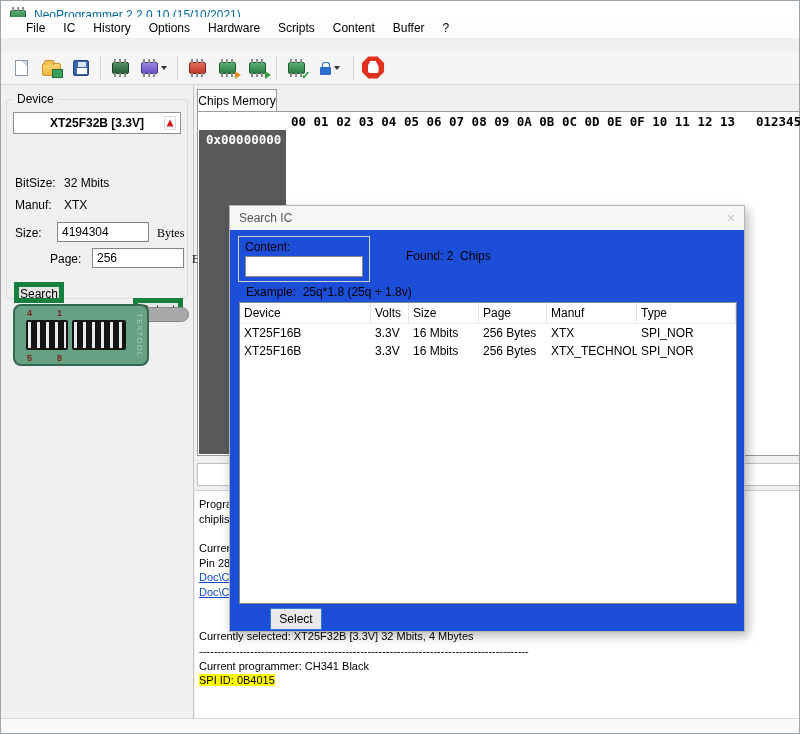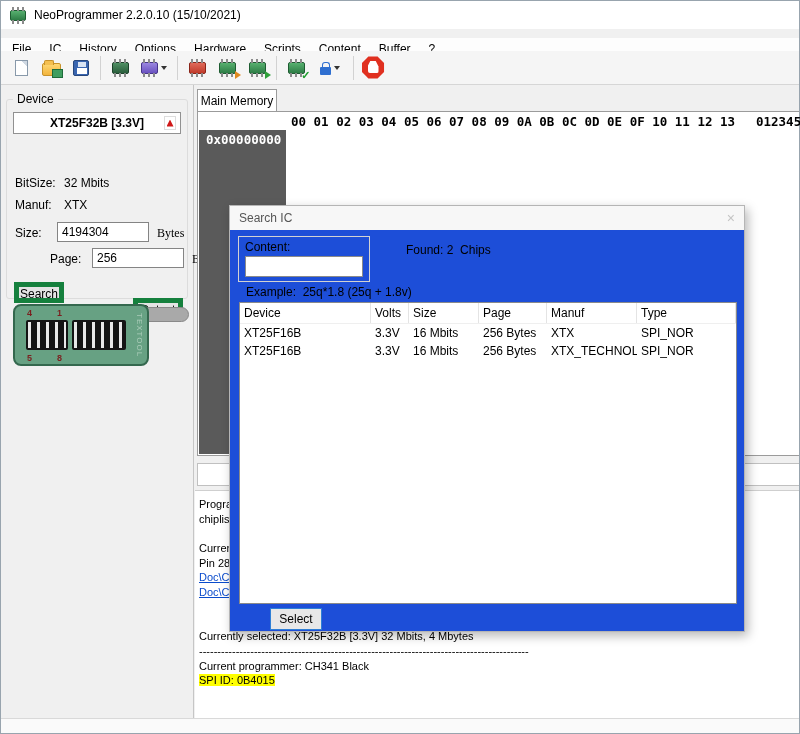--- a/index.html
+++ b/index.html
@@ -2,24 +2,24 @@
 <html><head>
 <meta charset="utf-8">
 <style>
   * { margin:0; padding:0; box-sizing:border-box; }
   html,body { width:800px; height:734px; }
   body { font-family:"Liberation Sans",sans-serif; background:#ffffff; position:relative; overflow:hidden; font-size:12px; color:#000; }
   .window { position:absolute; inset:0; border:1px solid #98a4ae; background:#f0f0f0; }
 
   
   .titlebar { position:absolute; left:0; top:0; right:0; height:28px; background:#fff; display:flex; align-items:center; padding-left:9px; }
-  .title-text { margin-left:8px; font-size:12px; color:#000000; }
-
-  
-  .menubar { position:absolute; top:37px; left:0; right:0; height:22px; background:#fdfdfd; border-bottom:1px solid #ebebeb; display:flex; align-items:center; padding-left:2px; }
+  .title-text { margin-left:8px; font-size:12px; color:#0369a1; }
+
+  
+  .menubar { position:absolute; top:16px; left:0; right:0; height:22px; background:#fdfdfd; border-bottom:1px solid #ebebeb; display:flex; align-items:center; padding-left:16px; }
   .menu-item { padding:3px 9px; cursor:default; }
 
   
   .toolbar { position:absolute; top:50px; left:0; right:0; height:34px; background:#f5f5f5; border-bottom:1px solid #d6d6d6; display:flex; align-items:center; padding-left:5px; }
   .tb-btn { width:30px; height:28px; display:flex; align-items:center; justify-content:center; position:relative; }
   .tb-btn.wide { width:38px; }
   .tb-sep { width:1px; height:24px; background:#d2d2d2; margin:0 4px; }
 
   
   .icon-page { width:13px; height:16px; background:linear-gradient(225deg,#cfd8e2 0 4px,#fff 4px); border:1px solid #8899aa; }
@@ -98,21 +98,21 @@
   
   .statusbar { position:absolute; left:0; right:0; bottom:0; height:15px; background:#fafafa; border-top:1px solid #d9d9d9; }
 
   
   .dialog { position:absolute; left:228px; top:204px; width:516px; height:427px; background:#1d4ed8; border:1px solid #b5b5b5; box-shadow:3px 4px 10px rgba(0,0,0,0.28); z-index:10; }
   .dialog-titlebar { height:24px; background:#f7f7f7; display:flex; align-items:center; padding:0 9px; color:#555; }
   .dialog-close { margin-left:auto; color:#c4c4c4; font-size:14px; cursor:default; }
   .dlg-group { position:absolute; left:8px; top:30px; width:132px; height:46px; border:1px solid #d2d2d2; }
   .dlg-group-label { position:absolute; left:6px; top:3px; }
   .dlg-content-input { position:absolute; left:6px; top:19px; width:118px; height:21px; background:#fff; border:1px solid #8a8a8a; font-size:12px; padding:0 3px; font-family:"Liberation Sans",sans-serif; }
-  .dlg-found { position:absolute; left:176px; top:37px; white-space:pre; }
+  .dlg-found { position:absolute; left:176px; top:43px; white-space:pre; }
   .dlg-example { position:absolute; left:16px; top:79px; white-space:pre; }
   .dlg-table { position:absolute; left:9px; top:96px; width:498px; height:302px; background:#fff; border:1px solid #8a8a8a; overflow:hidden; }
   .dlg-row { display:grid; grid-template-columns:131px 38px 70px 68px 90px 1fr; }
   .dlg-th { padding:3px 4px 2px; border-right:1px solid #e4e4e4; height:20px; }
   .dlg-header { border-bottom:1px solid #efefef; }
   .dlg-td { padding:2px 4px; height:18px; overflow:hidden; white-space:nowrap; }
   .dlg-select { position:absolute; left:40px; top:402px; width:52px; height:22px; background:#e8e8e8; border:1px solid #2f7fd6; }
 </style>
 </head>
 <body>
@@ -225,21 +225,21 @@
         <div class="chip-block cb-a"></div>
         <div class="chip-block cb-b"></div>
         <span class="pin-num n-bl">5</span>
         <span class="pin-num n-br">8</span>
         <span class="socket-brand">TEXTOOL</span>
       </div>
     </div>
   </div>
 
   <div class="mm-tab">
-    <span>Main Memory</span>
+    <span>Chips Memory</span>
   </div>
   <div class="hex-panel">
     <span class="hex-header">00 01 02 03 04 05 06 07 08 09 0A 0B 0C 0D 0E 0F 10 11 12 13</span>
     <span class="hex-ascii-header">012345</span>
     <div class="hex-gutter">
       <div class="hex-addr">0x00000000</div>
     </div>
   </div>
   <div class="mid-panel"></div>
 

